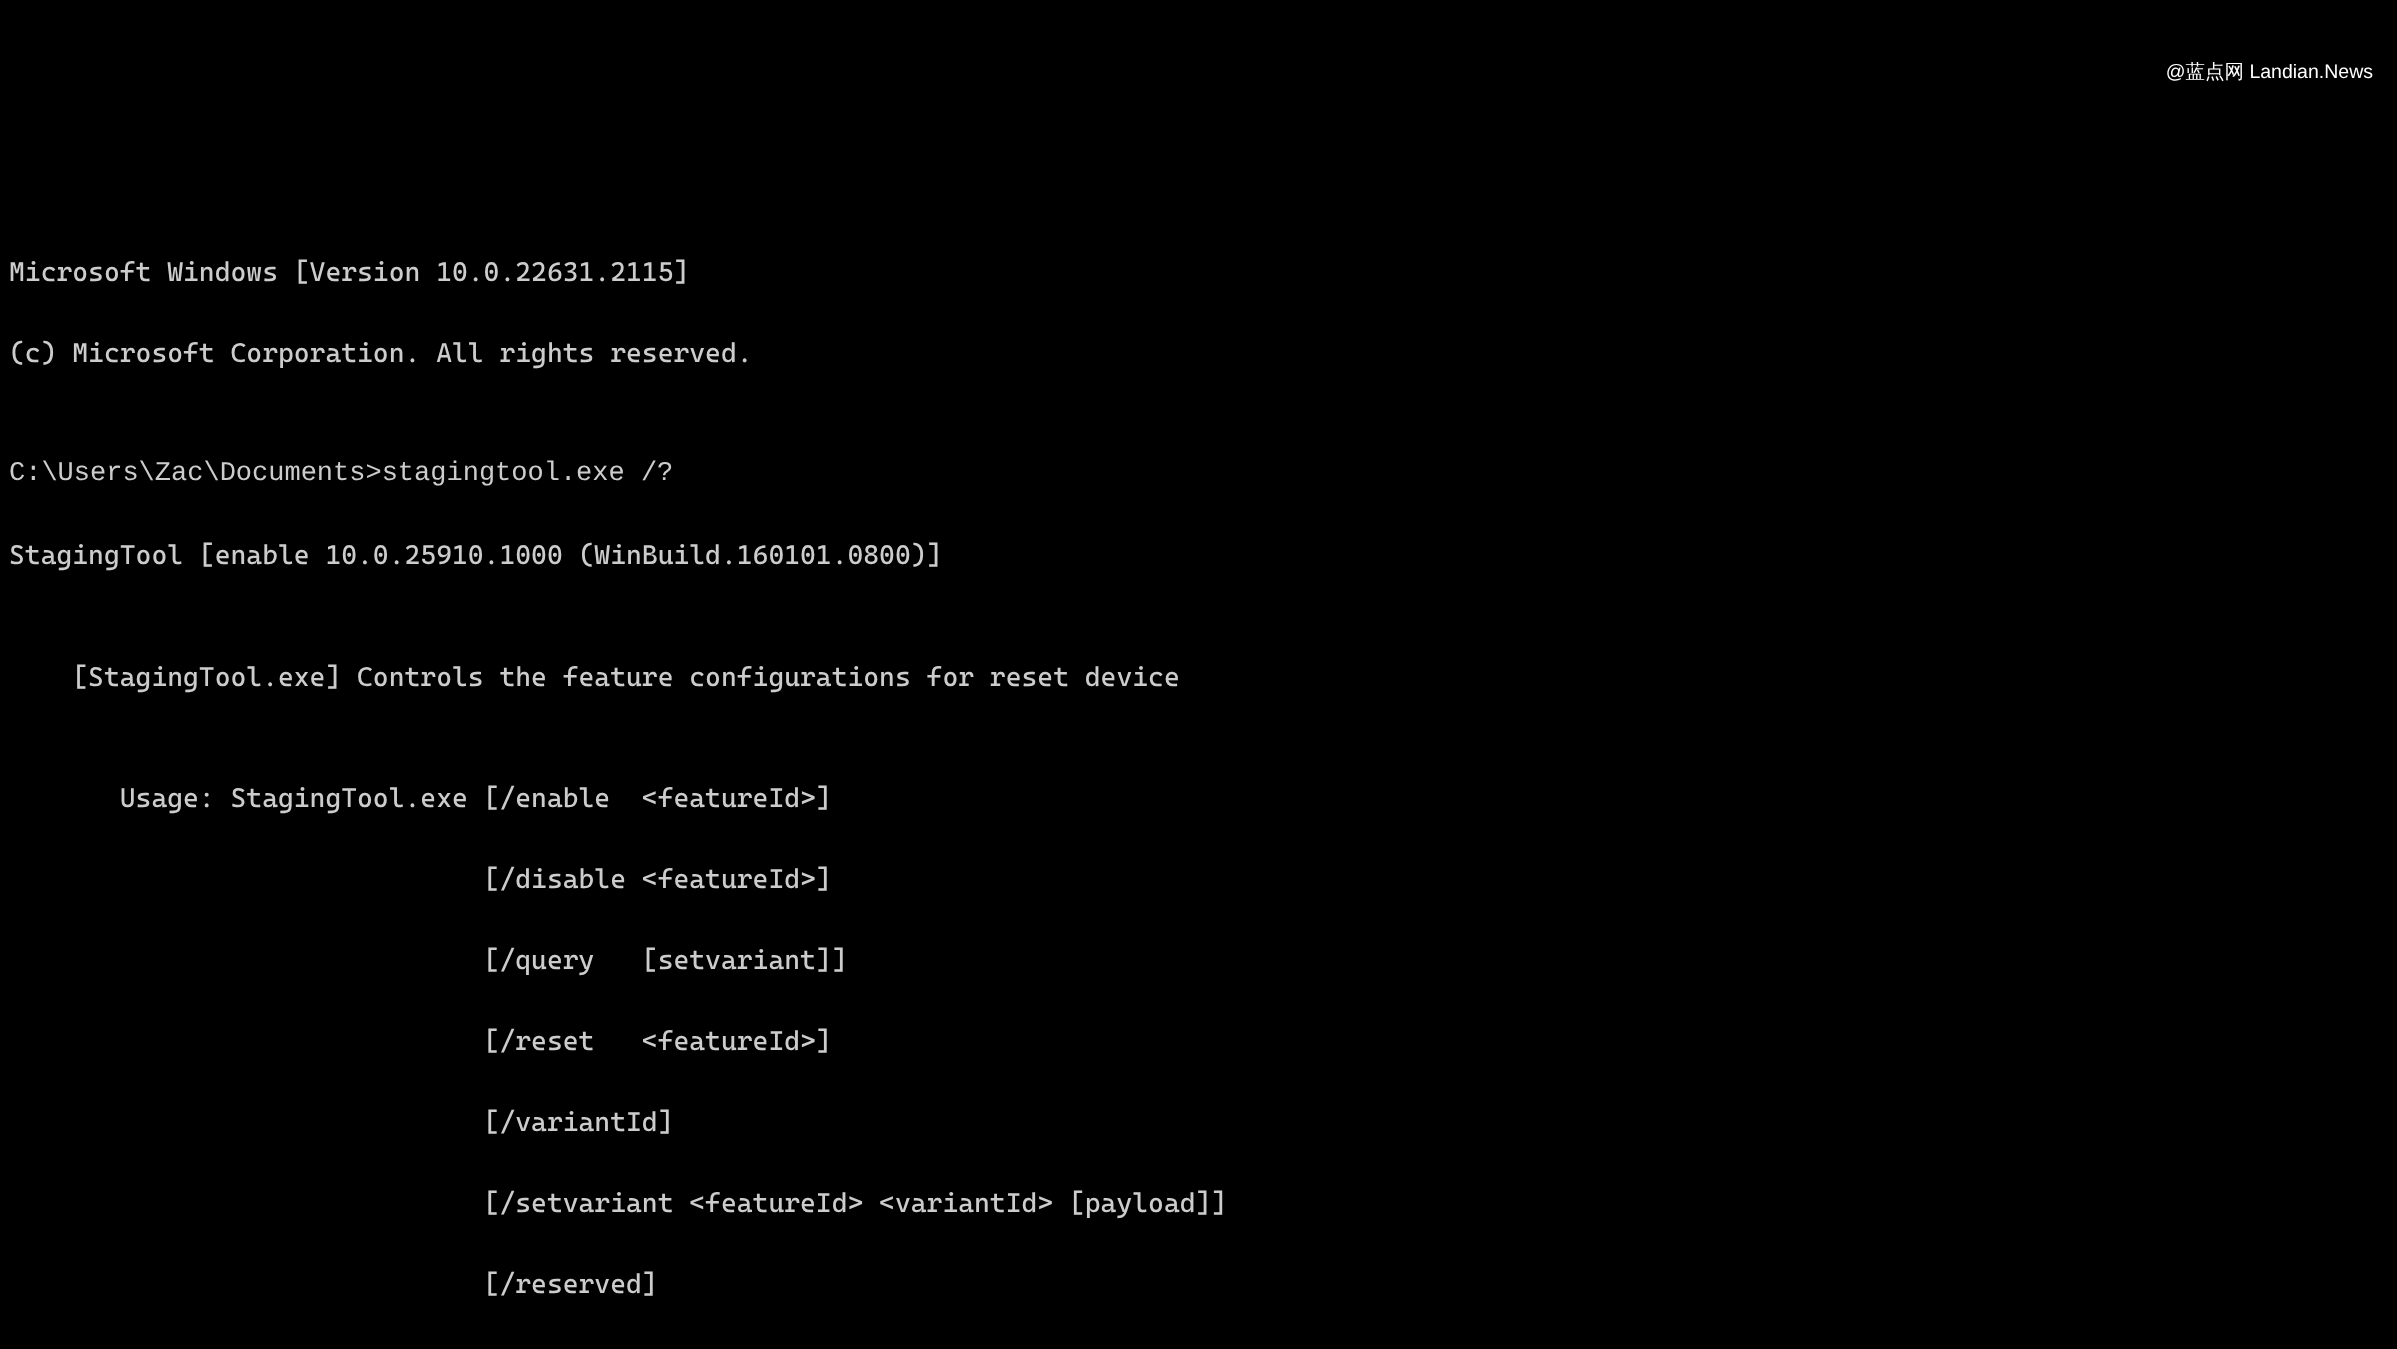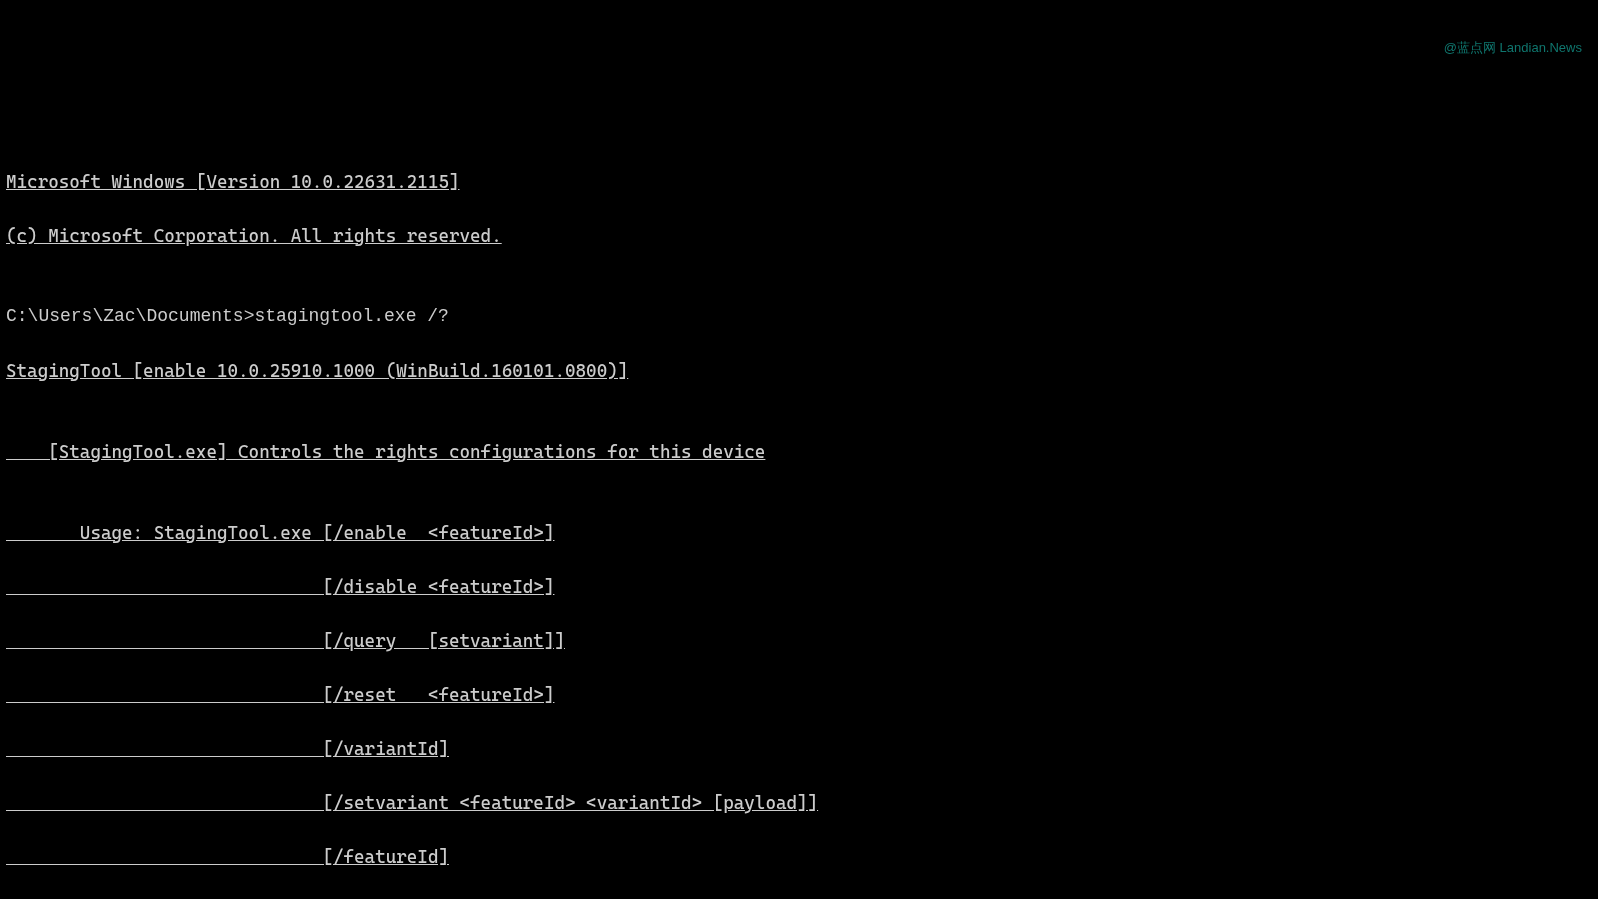--- a/index.html
+++ b/index.html
@@ -17,56 +17,55 @@
       width: 1598px;
       height: 899px;
       overflow: hidden;
       position: relative;
       white-space: pre;
     }
     .watermark {
       position: absolute;
       top: 38px;
       right: 16px;
-      color: #0f766e;
+      color: #ffffff;
       font-family: Arial, sans-serif;
       font-size: 13px;
       white-space: nowrap;
     }
     .terminal-line {
       white-space: pre;
-      text-decoration: underline;
     }
     .prompt-line {
       white-space: pre;
       font-family: Liberation Mono, monospace;
     }
   </style>
 </head>
 <body>
 
 
 
 <div class="watermark">@蓝点网 Landian.News</div>
 
 <div class="terminal-line">Microsoft Windows [Version 10.0.22631.2115]</div>
 <div class="terminal-line">(c) Microsoft Corporation. All rights reserved.</div>
 <div class="terminal-line"></div>
 <div class="prompt-line">C:\Users\Zac\Documents&gt;stagingtool.exe /?</div>
 <div class="terminal-line">StagingTool [enable 10.0.25910.1000 (WinBuild.160101.0800)]</div>
 <div class="terminal-line"></div>
-<div class="terminal-line">    [StagingTool.exe] Controls the rights configurations for this device</div>
+<div class="terminal-line">    [StagingTool.exe] Controls the feature configurations for reset device</div>
 <div class="terminal-line"></div>
 <div class="terminal-line">       Usage: StagingTool.exe [/enable  &lt;featureId&gt;]</div>
 <div class="terminal-line">                              [/disable &lt;featureId&gt;]</div>
 <div class="terminal-line">                              [/query   [setvariant]]</div>
 <div class="terminal-line">                              [/reset   &lt;featureId&gt;]</div>
 <div class="terminal-line">                              [/variantId]</div>
 <div class="terminal-line">                              [/setvariant &lt;featureId&gt; &lt;variantId&gt; [payload]]</div>
-<div class="terminal-line">                              [/featureId]</div>
+<div class="terminal-line">                              [/reserved]</div>
 <div class="terminal-line"></div>
 
 
 <div class="terminal-line"></div>
 
 <div class="terminal-line"></div>
 
 <div class="terminal-line"></div>
 
 

